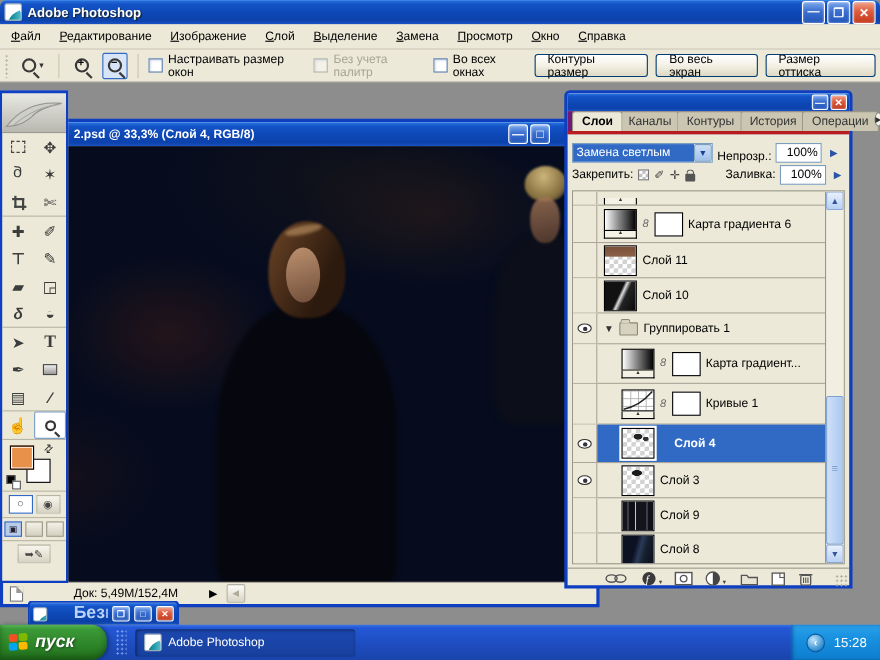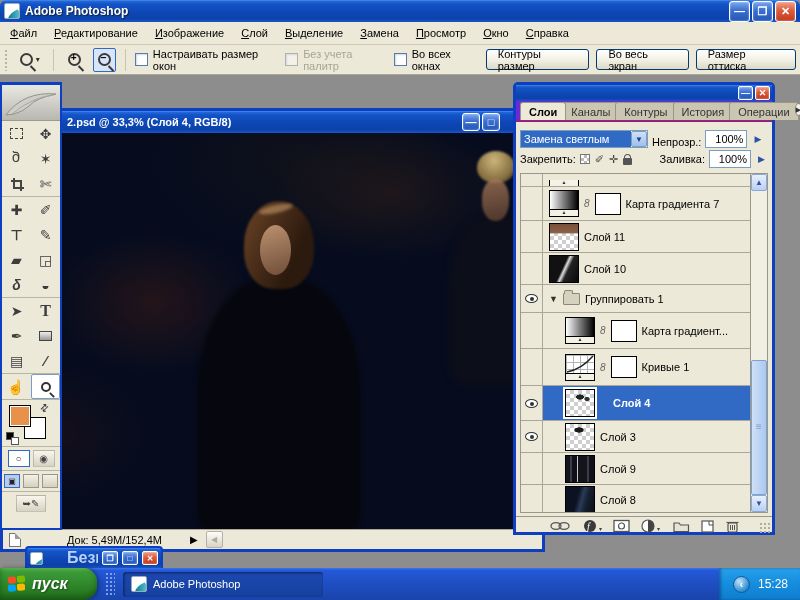--- a/index.html
+++ b/index.html
@@ -107,21 +107,21 @@
   .mode-row { display:flex; justify-content:center; gap:3px; padding:3px 0; }
   .mode-btn { width:22px; height:17px; border:1px solid #9a97888a; display:flex; align-items:center; justify-content:center; font-size:10px; color:#444;
               background:linear-gradient(#f8f6ec,#d8d4c4); }
   .mode-btn.on { border:1px solid #316ac5; background:#fff; }
   .scr-btn { width:16px; height:14px; border:1px solid #9a9788; background:linear-gradient(#f4f2e8,#d4d0c0); display:flex; align-items:center; justify-content:center; font-size:8px; }
   .scr-btn.on { background:#b8ccea; border-color:#316ac5; color:#223; }
 
   
   #palette { left:513px; top:82px; width:262px; height:453px; border:3px solid #0d3fc0; border-radius:5px 5px 0 0; background:#ece9d8; z-index:3; }
   #pal-titlebar { left:0; top:0; width:256px; height:16px; display:flex; align-items:center; justify-content:flex-end; gap:2px; padding:0 2px; }
-  #pal-tabs { left:0; top:16px; width:256px; height:21px; display:flex; align-items:center; padding-left:4px; background:#6d28d9; border-bottom:1px solid #b91c1c; }
+  #pal-tabs { left:0; top:16px; width:256px; height:21px; display:flex; align-items:center; padding-left:4px; background:#701a75; border-bottom:3px solid #b91c1c; }
   .pal-tab { padding:3px 8px 2px; font-size:11px; border:1px solid #9a9788; border-bottom:none; border-radius:3px 3px 0 0; background:#cac6b2; color:#333; margin-right:-4px; }
   .pal-tab.active { background:#ece9d8; font-weight:bold; color:#000; position:relative; z-index:2; }
   .pal-menu-btn { margin-left:auto; margin-right:4px; margin-bottom:3px; width:13px; height:13px; border:1px solid #888; border-radius:50%; background:#f4f2e8;
                   display:flex; align-items:center; justify-content:center; font-size:7px; color:#333; }
   #blend-row { left:0; top:39px; width:256px; height:24px; display:flex; align-items:flex-end; padding:0 4px; gap:4px; }
   #blend-select { width:128px; height:18px; border:1px solid #7b9ebd; background:#fff; display:flex; align-items:center; }
   #blend-value { flex:1; height:100%; background:#316ac5; color:#fff; display:flex; align-items:center; padding-left:3px; font-size:11px; }
   .combo-btn { width:16px; height:16px; border:1px solid #7b9ebd; border-radius:2px; background:linear-gradient(#cfe0f8,#9ec0ea); color:#1c3f94;
                display:flex; align-items:center; justify-content:center; font-size:8px; }
   .val-box { width:42px; height:18px; border:1px solid #7b9ebd; background:#fff; display:flex; align-items:center; justify-content:flex-end; padding-right:3px; }
@@ -443,21 +443,21 @@
       </div>
       <div class="lrow" style="height:34px">
         <div class="eyec"></div>
         <div class="rcontent">
           <div class="adj-wrap">
               <div class="th-grad"></div>
               <div class="th-slider">▲</div>
             </div>
           <span class="chain">8</span>
           <div class="th-mask"></div>
-          <span class="lname">Карта градиента 7</span>
+          <span class="lname">Карта градиента 6</span>
         </div>
       </div>
       <div class="lrow" style="height:32px">
         <div class="eyec"></div>
         <div class="rcontent">
           <div class="th checker">
               <i class="ov ov-l11"></i>
             </div>
           <span class="lname">Слой 11</span>
         </div>

